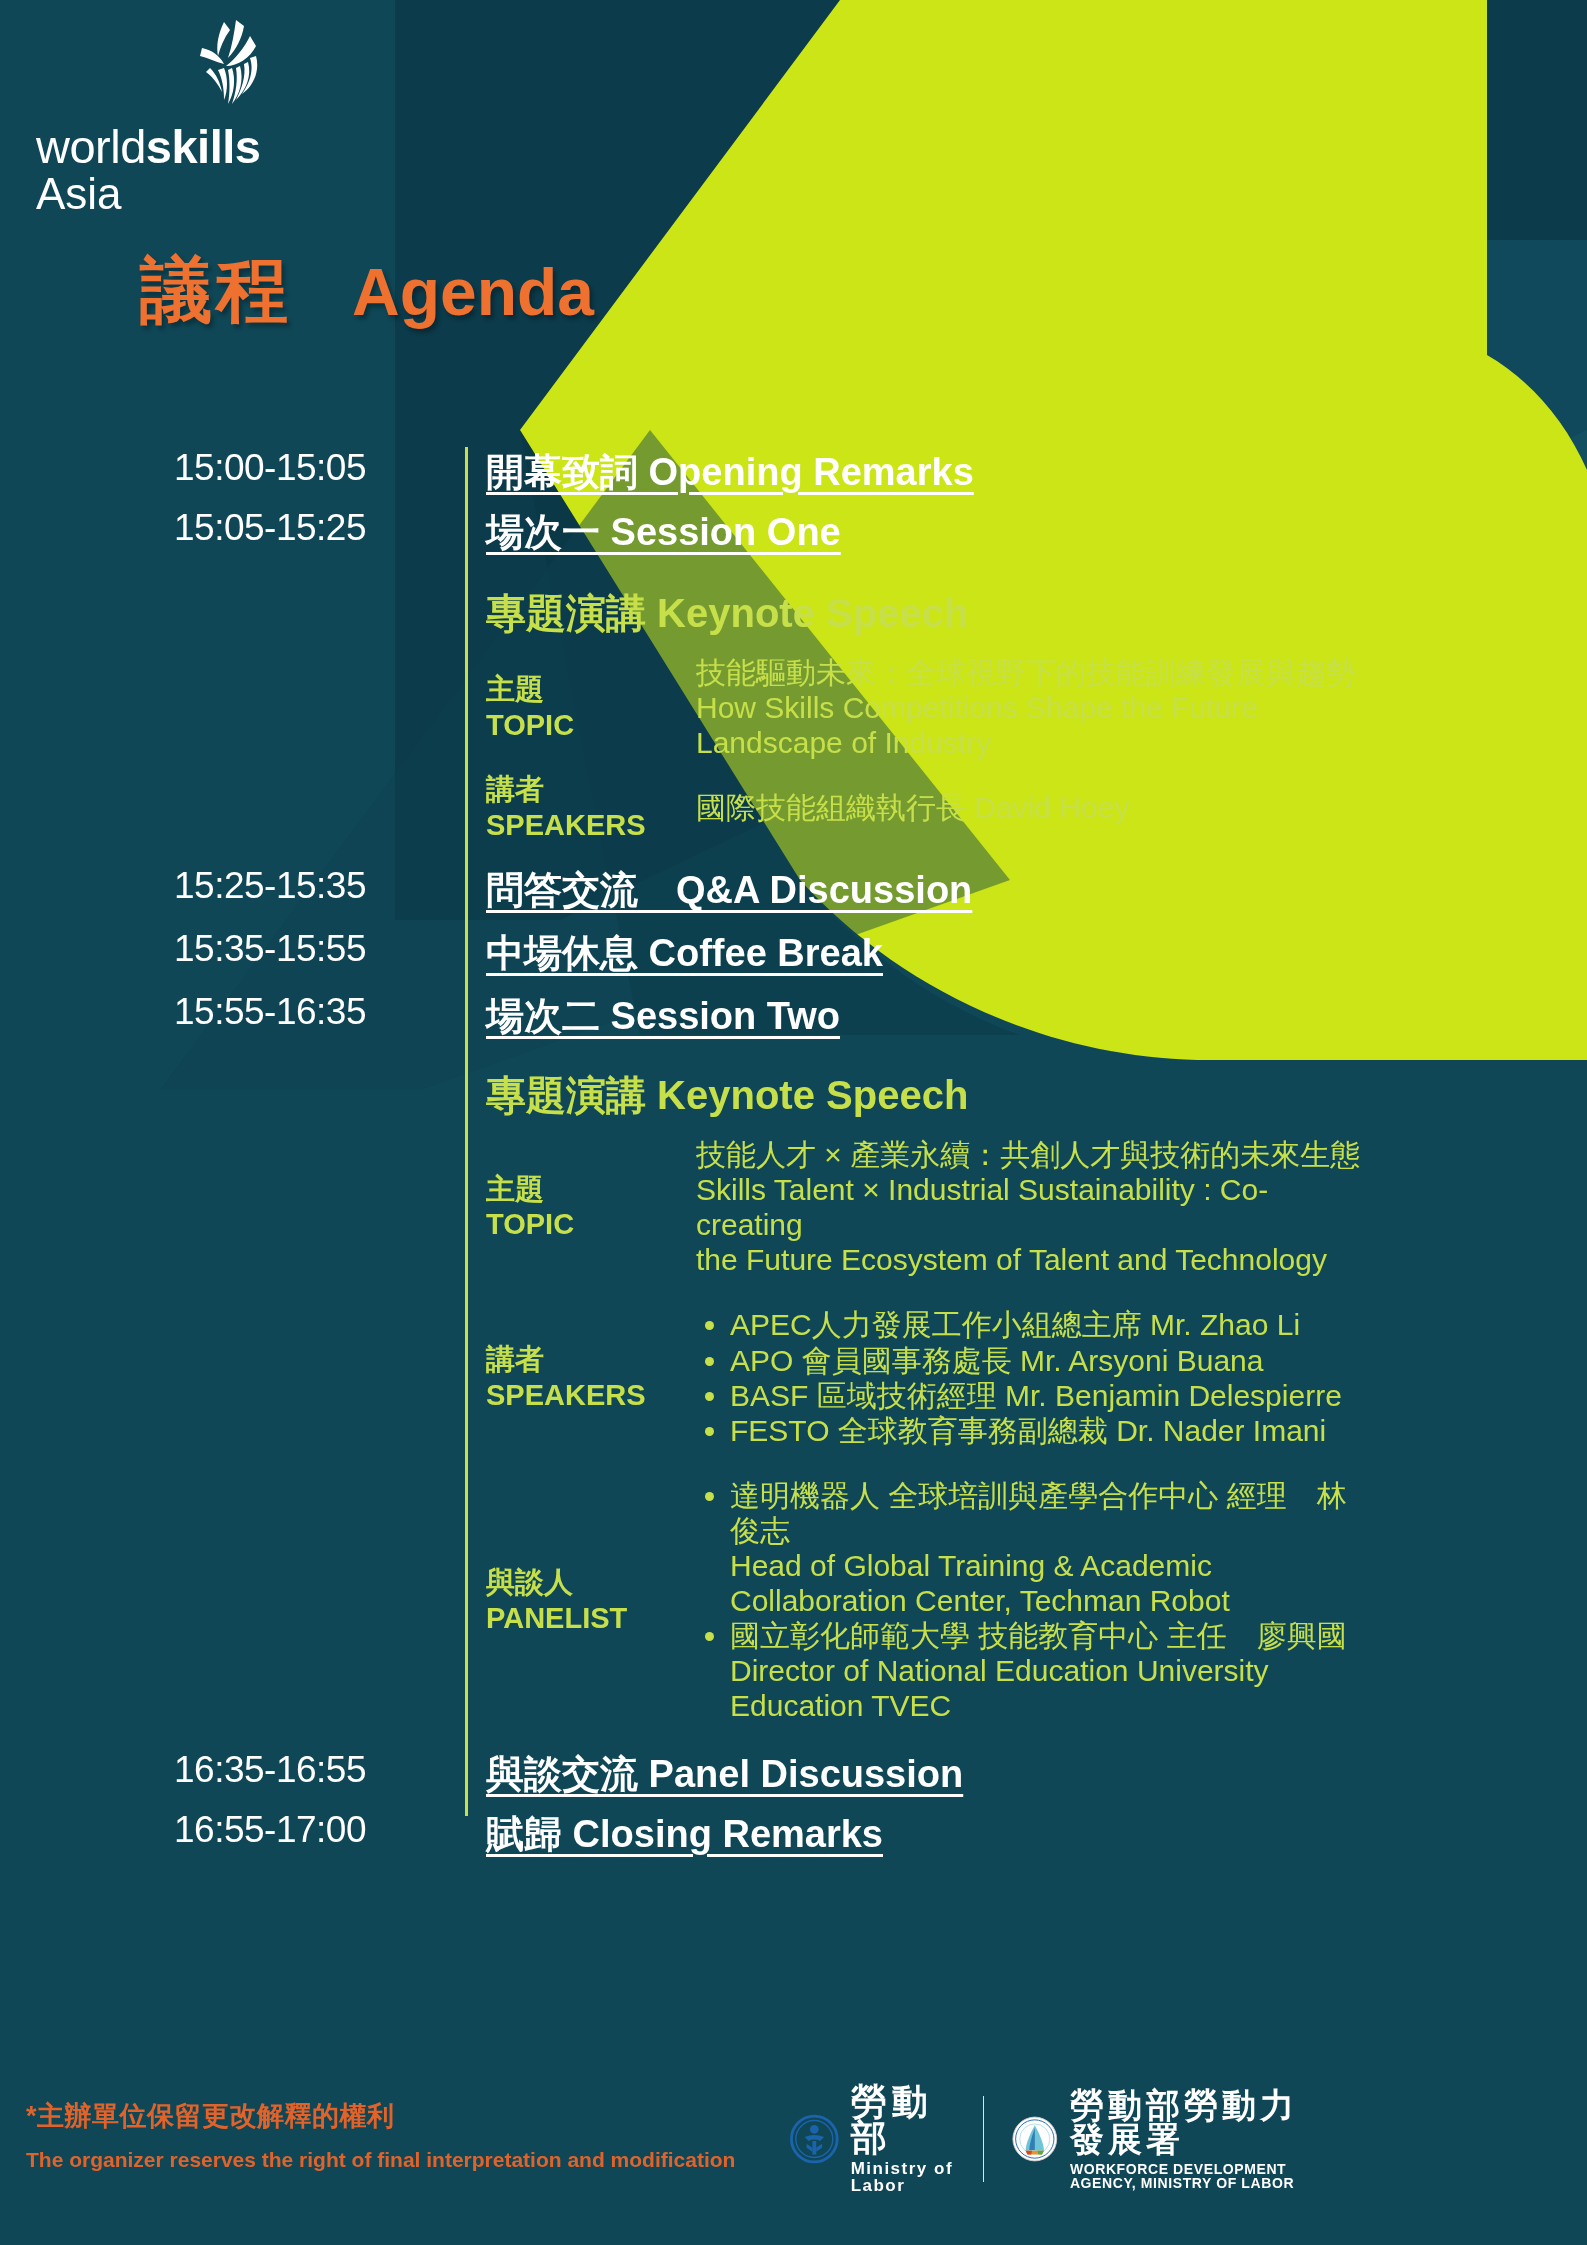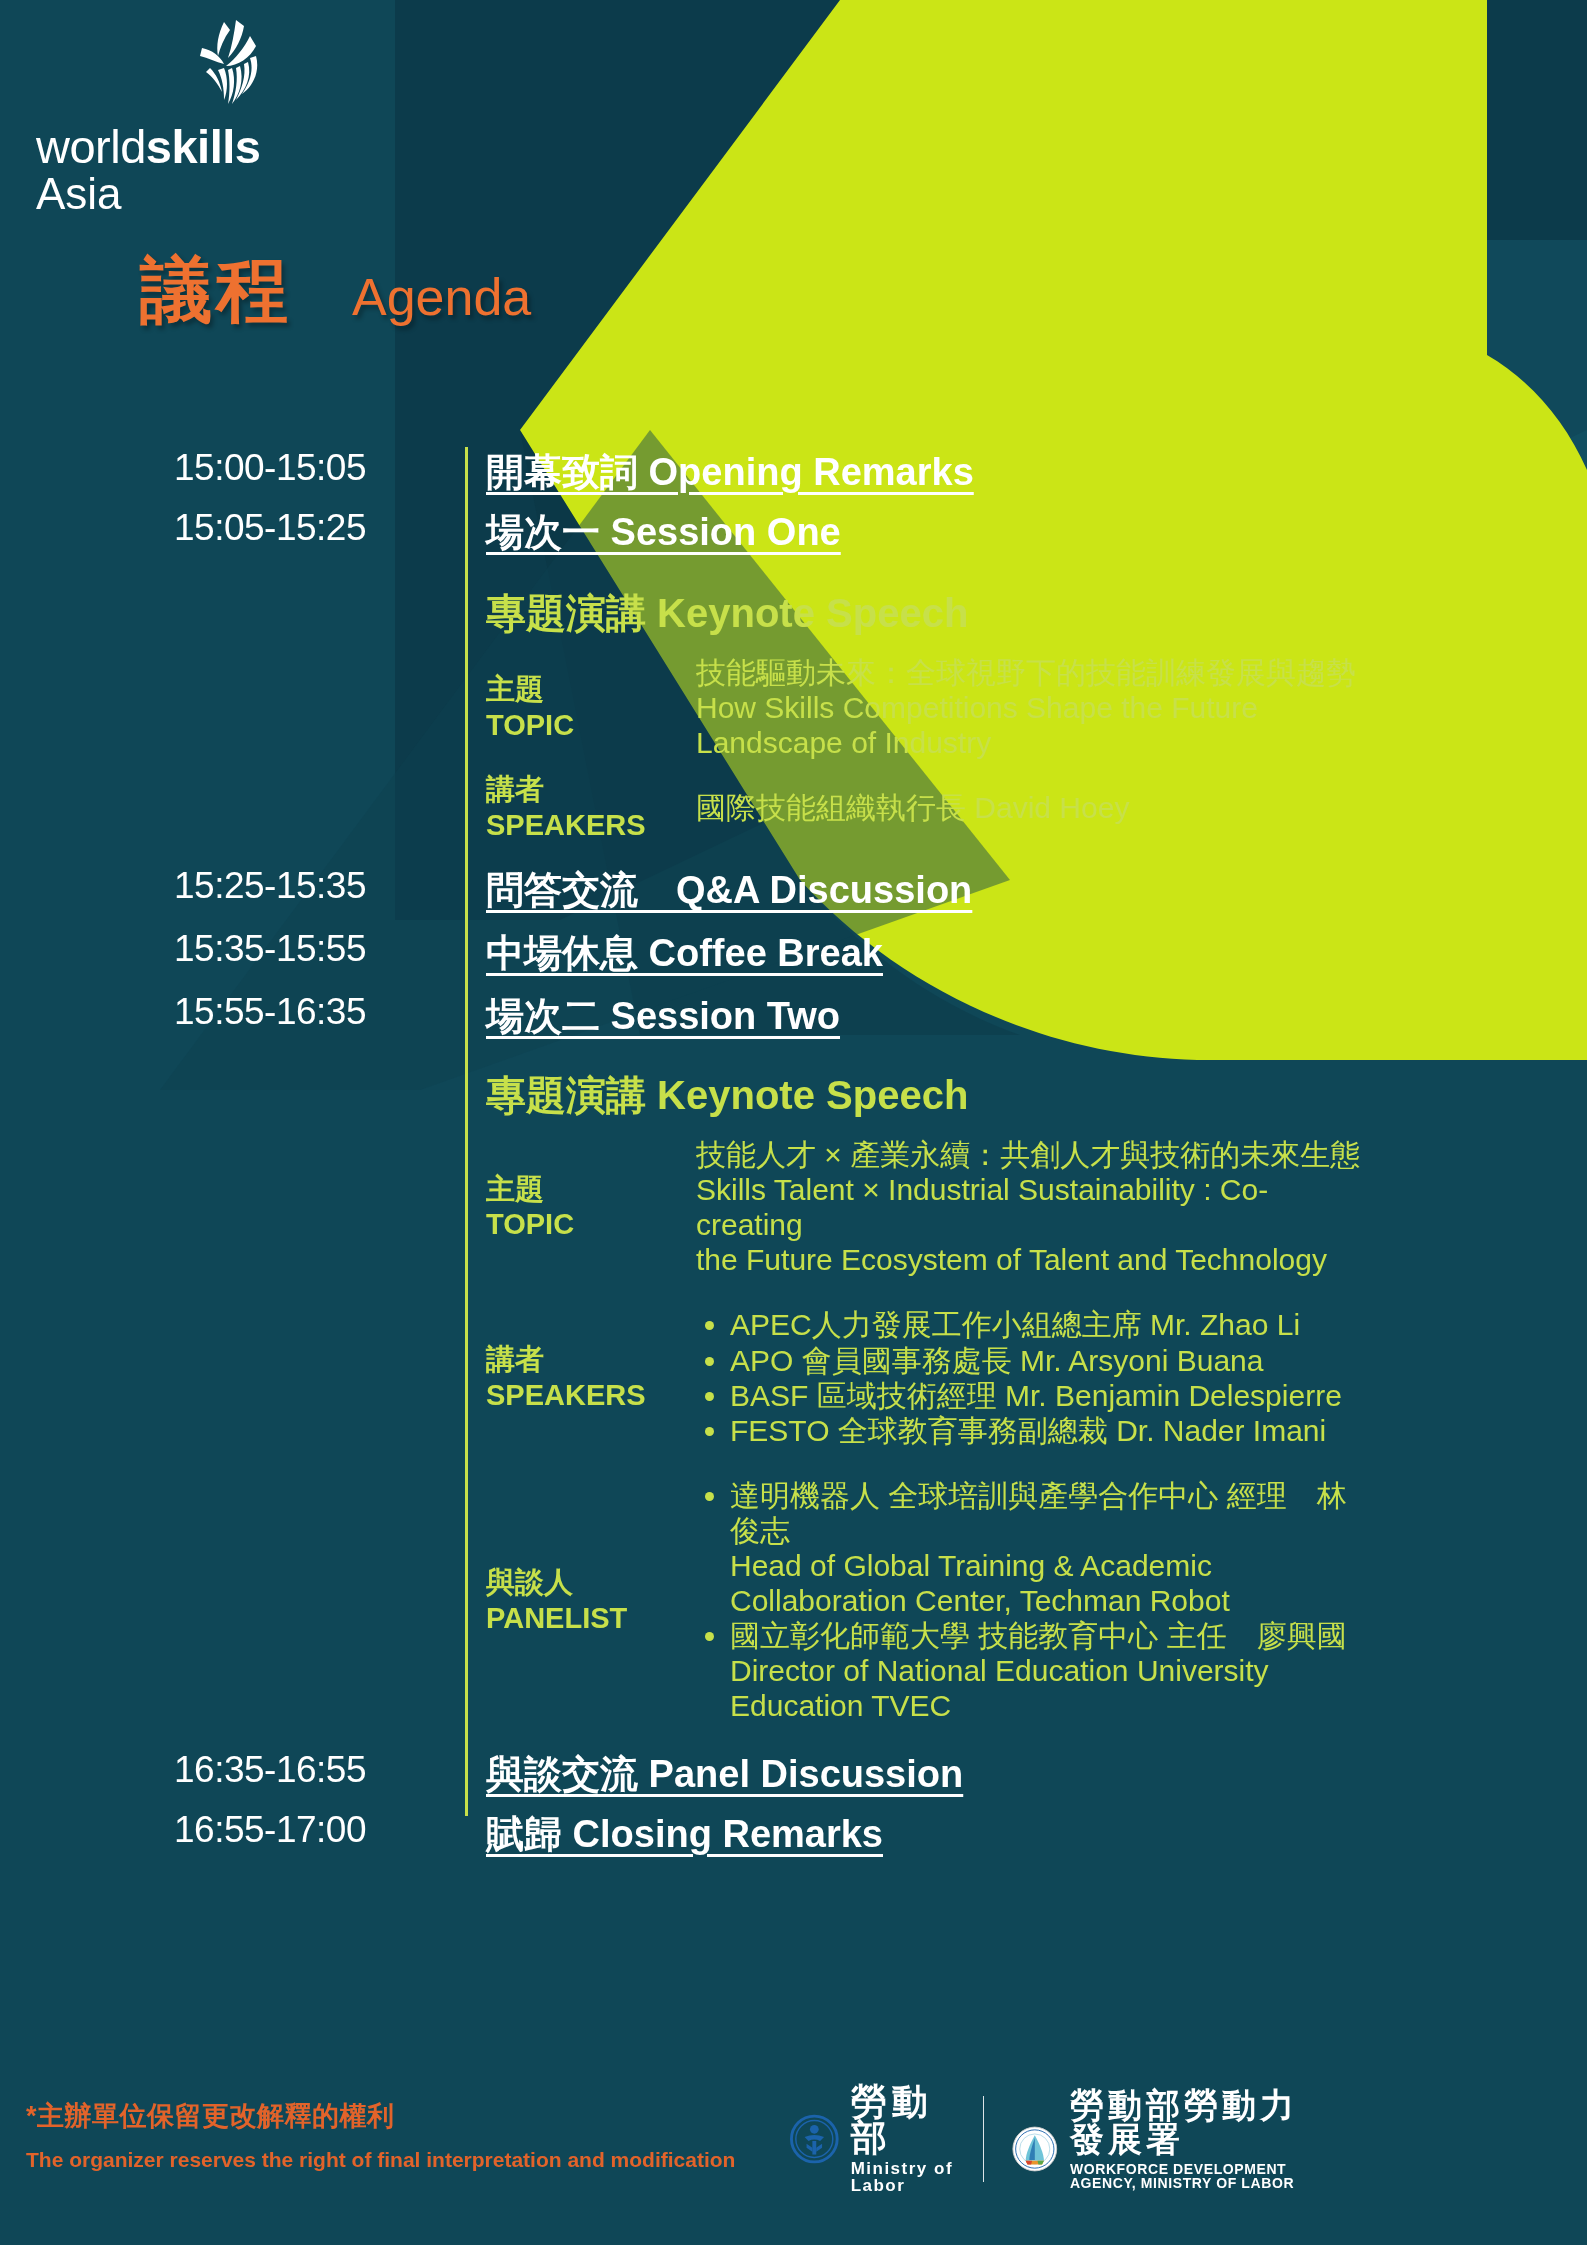--- a/index.html
+++ b/index.html
@@ -60,22 +60,22 @@
     gap: 60px;
     color: #ee7130;
     text-shadow: 3px 4px 4px rgba(0,0,0,0.30);
   }
   .title-zh {
     font-size: 72px;
     font-weight: 700;
     letter-spacing: 4px;
   }
   .title-en {
-    font-size: 52px;
-    font-weight: 400;
+    font-size: 66px;
+    font-weight: 700;
     letter-spacing: 0px;
   }
 
   
   .agenda {
     position: absolute;
     left: 13px;
     top: 447px;
     width: 1358px;
     z-index: 7;
@@ -184,21 +184,21 @@
     display: flex;
     align-items: center;
     gap: 28px;
   }
   .mol-logo { display: flex; align-items: center; gap: 12px; }
   .mol-seal { width: 76px; height: 76px; }
   .mol-text { color: #ffffff; line-height: 1.0; }
   .mol-text .zh { font-size: 36px; font-weight: 700; letter-spacing: 5px; }
   .mol-text .en { font-size: 17px; font-weight: 700; letter-spacing: 1.5px; margin-top: 4px; }
   .logo-sep { width: 2px; height: 86px; background: #ffffff; opacity: .85; }
-  .wda-logo { display: flex; align-items: flex-end; gap: 12px; }
+  .wda-logo { display: flex; align-items: center; gap: 12px; }
   .wda-seal { width: 82px; height: 82px; }
   .wda-text { color: #ffffff; line-height: 1.0; }
   .wda-text .zh { font-size: 34px; font-weight: 700; letter-spacing: 4px; }
   .wda-text .en { font-size: 14px; font-weight: 700; letter-spacing: 0.6px; margin-top: 6px; }
 </style>
 </head>
 <body>
 
 <div id="poster">
 

